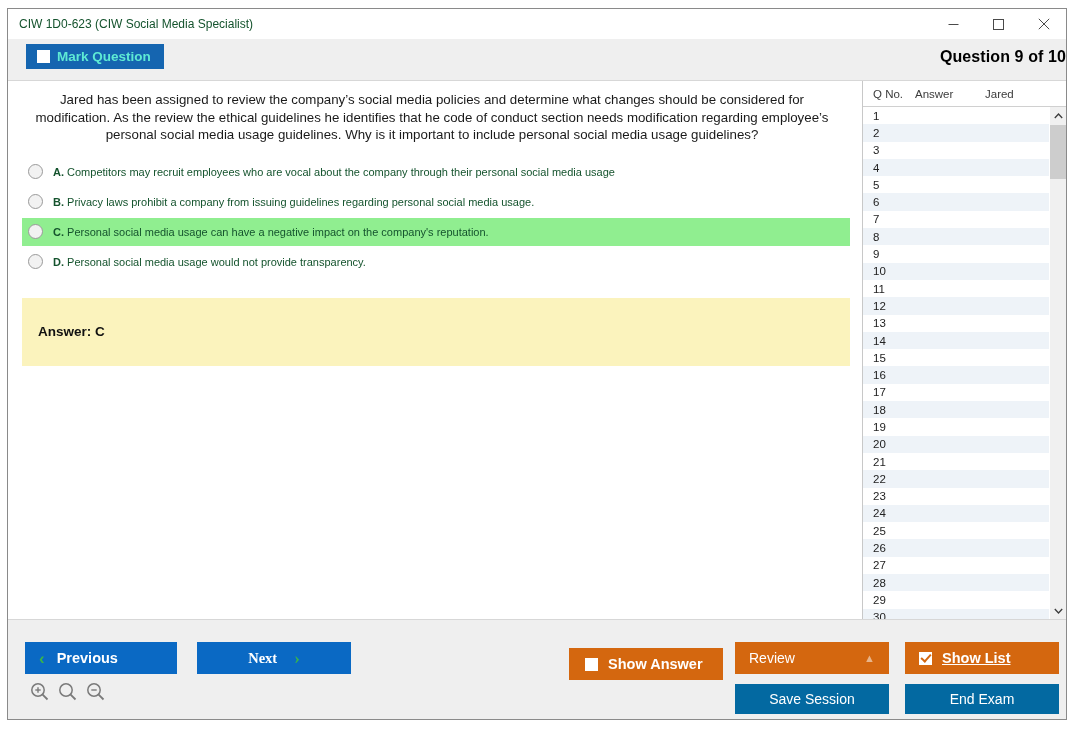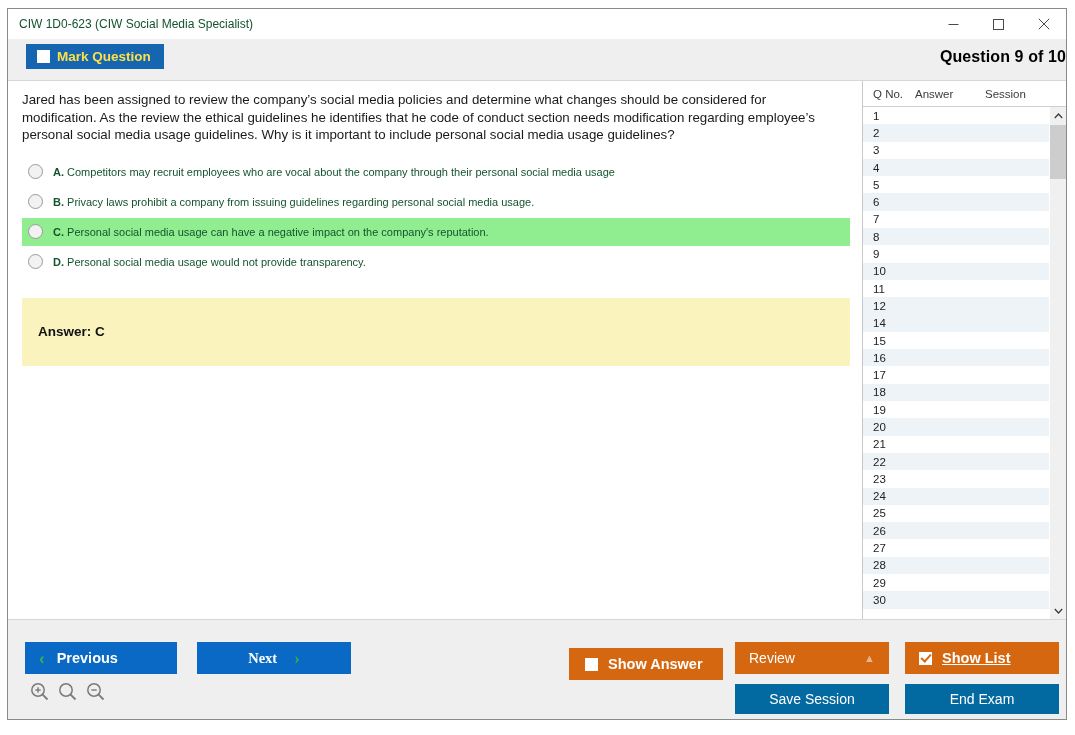--- a/index.html
+++ b/index.html
@@ -63,21 +63,21 @@
     border-bottom: 1px solid #d7d7d7;
     position: relative;
     flex: none;
   }
   #mark-question-btn {
     position: absolute;
     left: 18px;
     top: 5px;
     height: 25px;
     background: #1565b0;
-    color: #fde047;
+    color: #5eead4;
     font-size: 13.5px;
     font-weight: bold;
     display: flex;
     align-items: center;
     gap: 7px;
     padding: 0 13px 0 11px;
     border: none;
     cursor: pointer;
     font-family: "Liberation Sans", sans-serif;
   }
@@ -119,20 +119,21 @@
     background: #ffffff;
   }
 
   
   #question-pane {
     flex: 1 1 auto;
     position: relative;
     background: #ffffff;
     overflow: hidden;
     padding: 10px 12px 0 14px;
+    text-align: center;
   }
   #question-text {
     font-size: 13.3px;
     line-height: 17.5px;
     color: #1a1a1a;
     margin-bottom: 14px;
     max-width: 820px;
   }
   #options-list { display: block; }
   .option-row {
@@ -383,21 +384,21 @@
         </div>
       <div id="answer-box">
         <span id="answer-label">Answer: C</span>
       </div>
     </div>
 
     <div id="list-pane">
       <div id="list-header">
         <span class="col-qno">Q No.</span>
         <span class="col-answer">Answer</span>
-        <span class="col-marked">Session</span>
+        <span class="col-marked">Jared</span>
       </div>
       <div id="list-scroll-wrap">
         <div id="list-rows">
             <div class="q-row">
               <span class="qn">1</span>
               <span class="qa"></span>
               <span class="qm"></span>
             </div>
             <div class="q-row alt">
               <span class="qn">2</span>
@@ -444,20 +445,25 @@
               <span class="qa"></span>
               <span class="qm"></span>
             </div>
             <div class="q-row">
               <span class="qn">11</span>
               <span class="qa"></span>
               <span class="qm"></span>
             </div>
             <div class="q-row alt">
               <span class="qn">12</span>
+              <span class="qa"></span>
+              <span class="qm"></span>
+            </div>
+            <div class="q-row">
+              <span class="qn">13</span>
               <span class="qa"></span>
               <span class="qm"></span>
             </div>
             <div class="q-row alt">
               <span class="qn">14</span>
               <span class="qa"></span>
               <span class="qm"></span>
             </div>
             <div class="q-row">
               <span class="qn">15</span>

